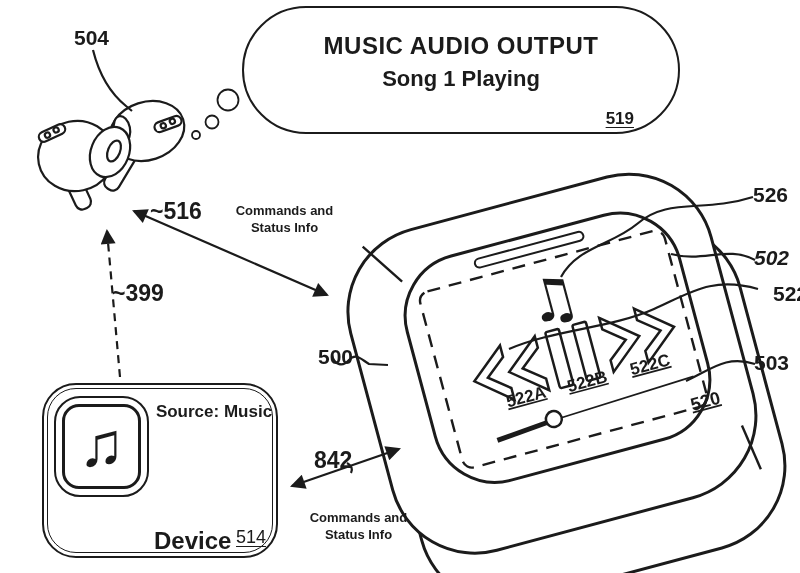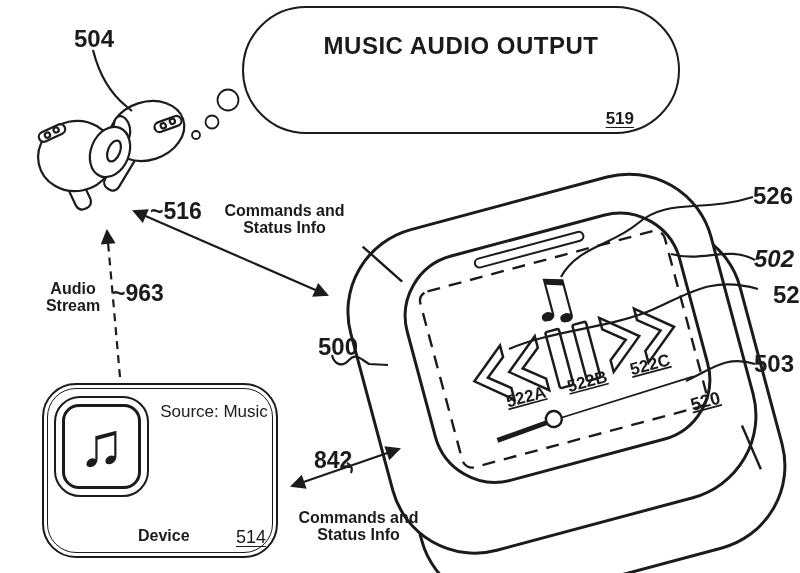--- a/index.html
+++ b/index.html
@@ -1,38 +1,38 @@
 <!DOCTYPE html>
 <html><head>
 <meta charset="utf-8">
 <style>
   html,body{margin:0;padding:0;background:#fff;}
   .stage{position:relative;width:800px;height:573px;background:#fff;overflow:hidden;
          font-family:"Liberation Sans",sans-serif;color:#1b1b1b;}
   .stage svg{position:absolute;left:0;top:0;}
-  .ref{position:absolute;font-weight:bold;font-size:24px;line-height:1;white-space:nowrap;}
+  .ref{position:absolute;font-weight:bold;font-size:21px;line-height:1;white-space:nowrap;}
   .ref.small{font-size:23px;}
   .u{text-decoration:underline;text-underline-offset:3px;}
-  .linktext{position:absolute;font-weight:bold;font-size:16px;line-height:17px;text-align:center;}
+  .linktext{position:absolute;font-weight:bold;font-size:13px;line-height:17px;text-align:center;}
   .bubble{position:absolute;left:242px;top:6px;width:438px;height:128px;border:2px solid #1b1b1b;
           border-radius:66px;box-sizing:border-box;background:#fff;text-align:center;}
   .bubble .l1{margin-top:24px;font-weight:bold;font-size:24px;letter-spacing:.5px;}
   .bubble .l2{margin-top:6px;font-weight:bold;font-size:22px;}
   .bubble .bref{position:absolute;right:44px;bottom:3px;font-weight:bold;font-size:17px;margin-top:17px;}
   .devbox{position:absolute;left:42px;top:383px;width:232px;height:171px;border:2px solid #1b1b1b;
           border-radius:34px;background:#fff;}
   .devbox .inner{position:absolute;inset:3px;border:1.5px solid #1b1b1b;border-radius:29px;}
   .appicon{position:absolute;left:6px;top:7px;width:95px;height:101px;border:2px solid #1b1b1b;
            border-radius:26px;box-sizing:border-box;}
   .appicon .ic2{position:absolute;inset:6px;border:3px solid #1b1b1b;border-radius:17px;
                 display:flex;align-items:center;justify-content:center;}
   .appicon .glyph{font-size:62px;line-height:1;transform:translateY(-2px);}
   .srctext{position:absolute;left:104px;top:12px;width:124px;text-align:center;
-           font-weight:normal;font-size:17px;line-height:21px;}
-  .devlabel{position:absolute;left:90px;top:138px;font-weight:bold;font-size:16px;}
+           font-weight:bold;font-size:17px;line-height:21px;}
+  .devlabel{position:absolute;left:106px;top:138px;font-weight:bold;font-size:24px;}
   .devref{position:absolute;left:188px;top:138px;font-weight:normal;font-size:18px;}
 </style>
 </head>
 <body>
 
 <div class="stage">
 
   <svg width="800" height="573" viewBox="0 0 800 573">
     <defs>
       <marker id="ah" viewBox="0 0 10 10" refX="8.6" refY="5" markerUnits="userSpaceOnUse" markerWidth="17" markerHeight="15" orient="auto-start-reverse">
@@ -125,54 +125,51 @@
       <path d="M755,364 C726,355 712,369 686,381"></path>
       <path d="M347,463 q7,4 4,10"></path>
       <path d="M134,211 L327,295" marker-start="url(#ah)" marker-end="url(#ah)"></path>
       <path d="M292,486 L399,449" marker-start="url(#ah)" marker-end="url(#ah)"></path>
       <path d="M120,377 L107,231" stroke-dasharray="8 6" marker-end="url(#ah)"></path>
     </g>
   </svg>
 
   <div class="bubble">
     <div class="l1">MUSIC AUDIO OUTPUT</div>
+    <div class="l2">Song 1 Playing</div>
     <div class="bref u">519</div>
   </div>
 
   <div class="devbox">
     <div class="inner">
       <div class="appicon">
         <div class="ic2">
           <span class="glyph">♫</span>
         </div>
       </div>
       <div class="srctext">
         <div>Source: Music</div>
       </div>
       <div class="devlabel">Device</div>
       <div class="devref u">514</div>
     </div>
   </div>
 
   <div class="ref" style="left:74px;top:27px;">504</div>
   <div class="ref small" style="left:150px;top:200px;">~516</div>
-  <div class="ref small" style="left:112px;top:282px;">~963</div>
-  <div class="ref" style="left:318px;top:335px;text-align:center;">500</div>
+  <div class="ref small" style="left:112px;top:282px;">~399</div>
+  <div class="ref" style="left:318px;top:346px;text-align:center;">500</div>
   <div class="ref small" style="left:314px;top:449px;">842</div>
   <div class="ref" style="left:753px;top:184px;">526</div>
   <div class="ref" style="left:754px;top:247px;font-style:italic;">502</div>
   <div class="ref" style="left:773px;top:275px;margin-top:8px;">522</div>
   <div class="ref" style="left:754px;top:352px;">503</div>
 
   <div class="linktext" style="left:222px;top:202px;width:125px;">
     <div>Commands and</div>
     <div>Status Info</div>
   </div>
-  <div class="linktext" style="left:42px;top:280px;width:62px;font-size:16px;">
-    <div>Audio</div>
-    <div>Stream</div>
-  </div>
   <div class="linktext" style="left:296px;top:509px;width:125px;">
     <div>Commands and</div>
     <div>Status Info</div>
   </div>
 
 </div>
 
 </body></html>

